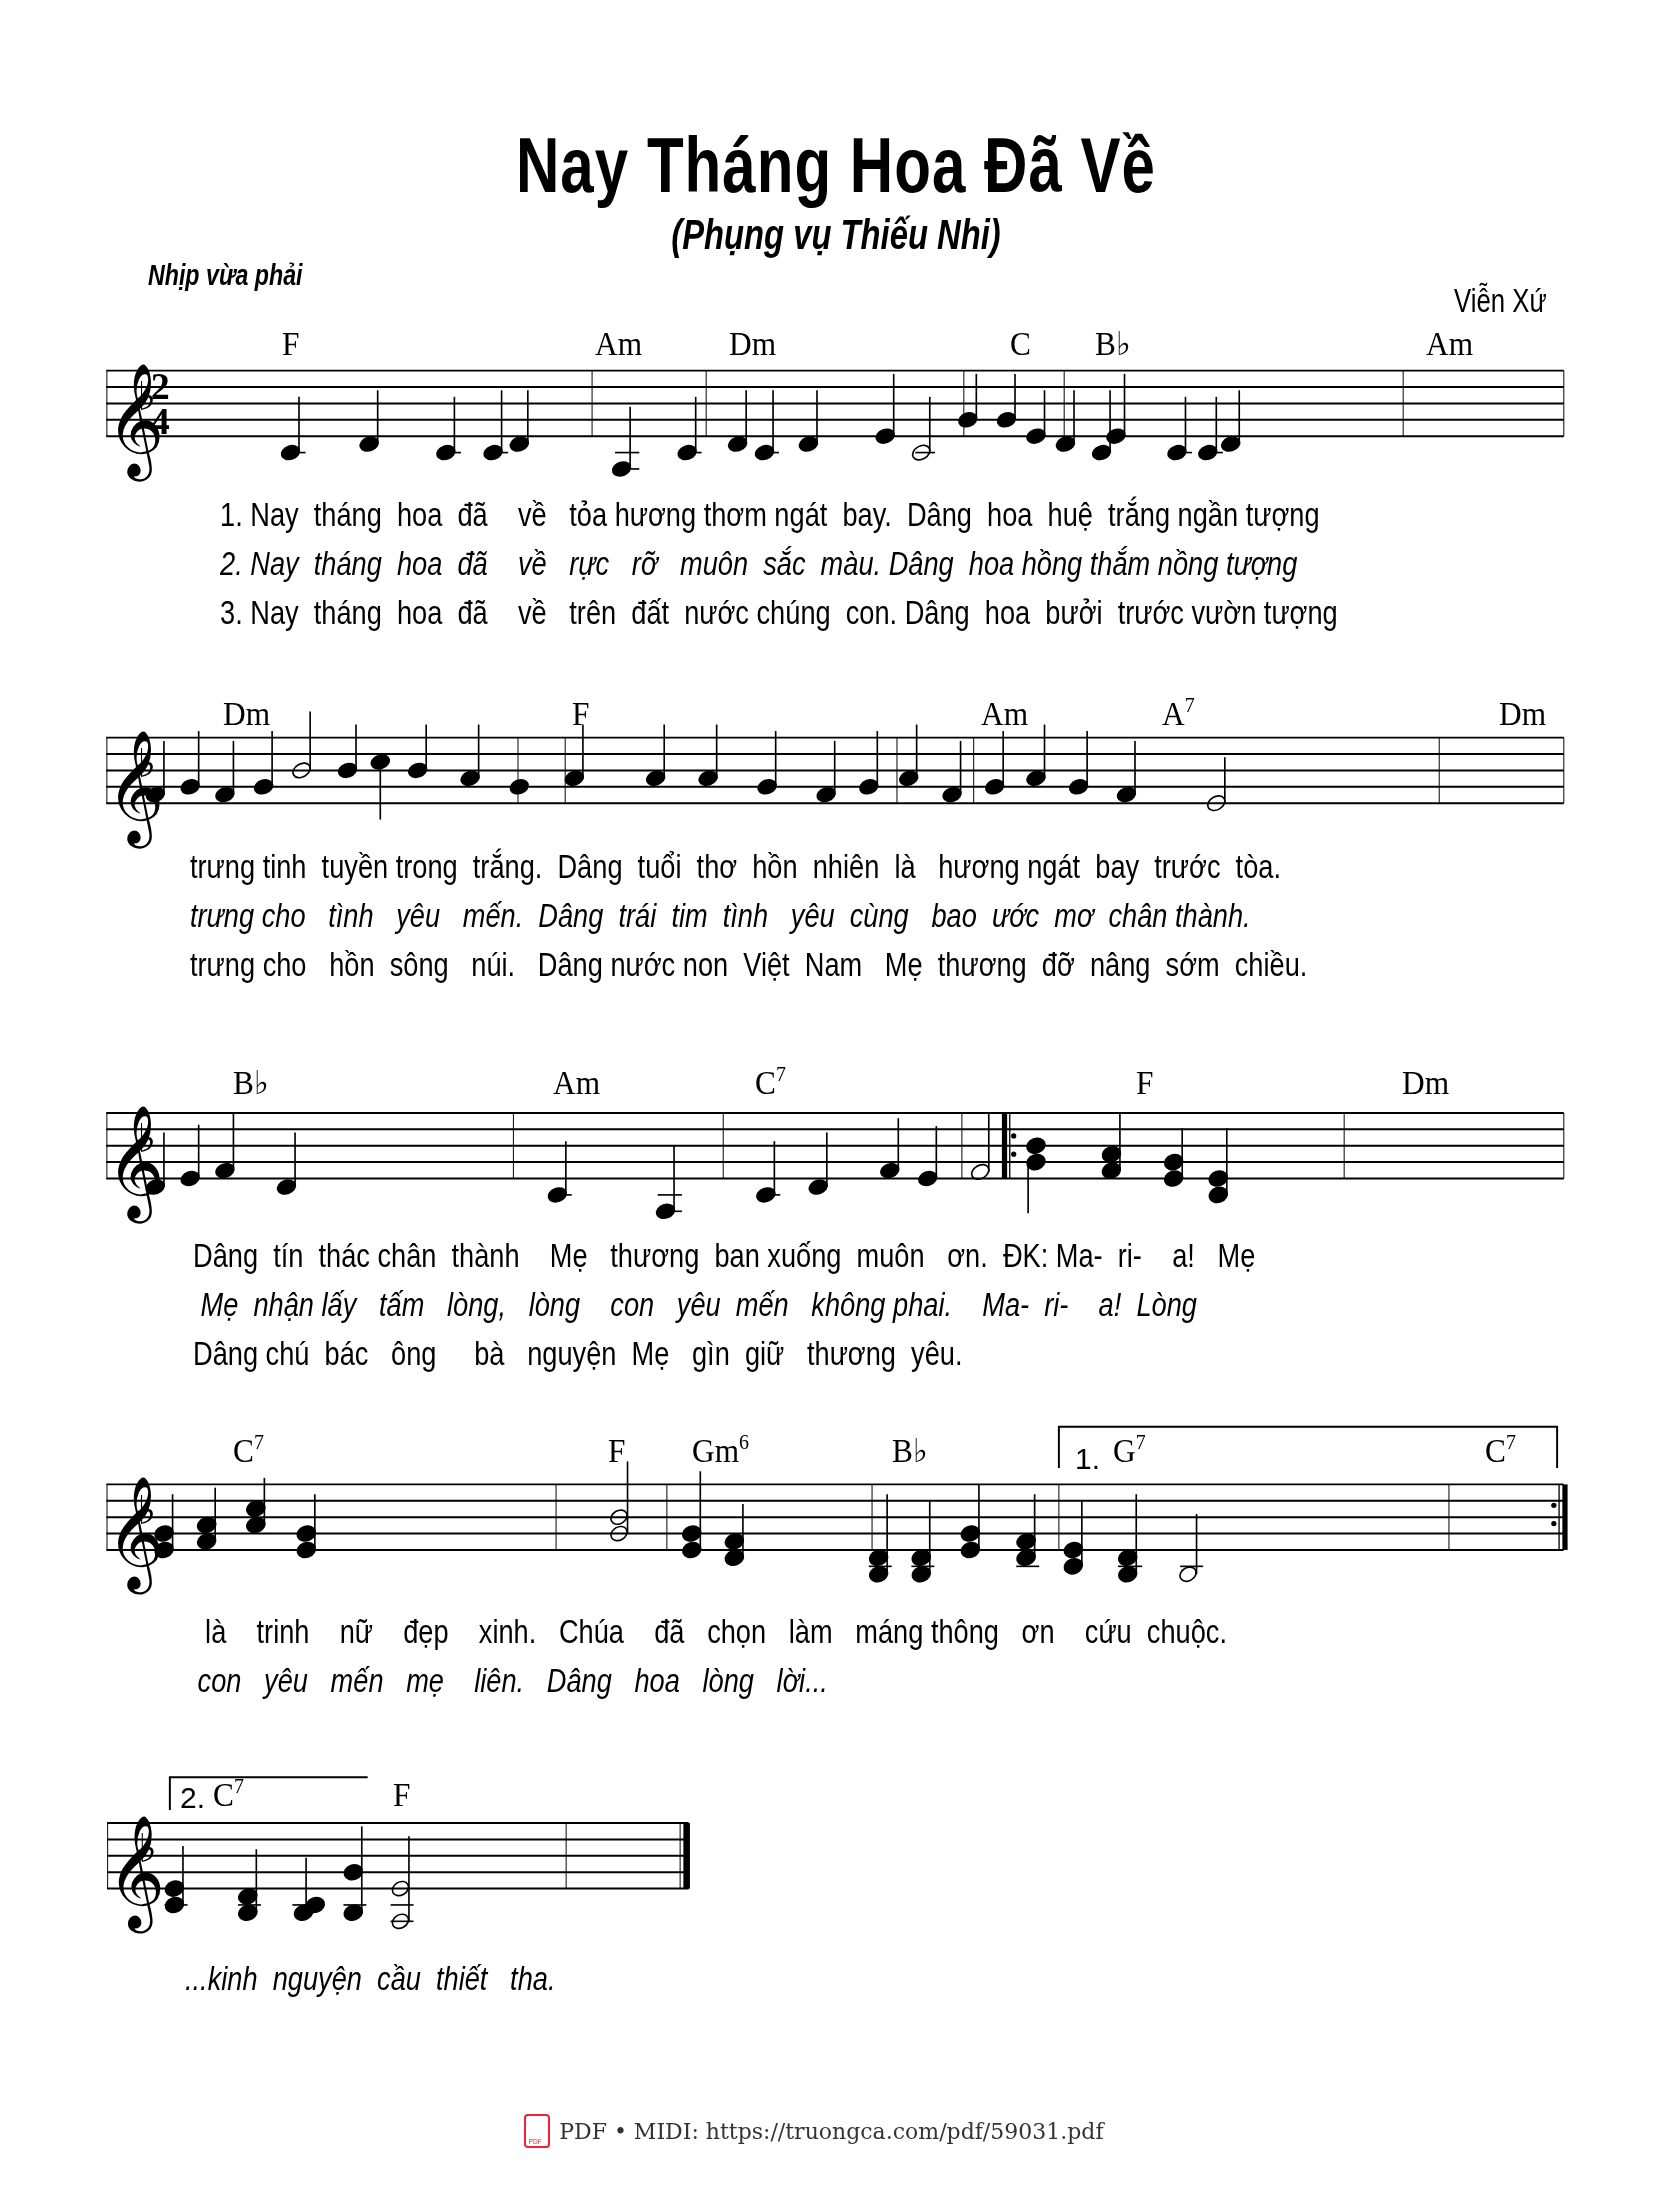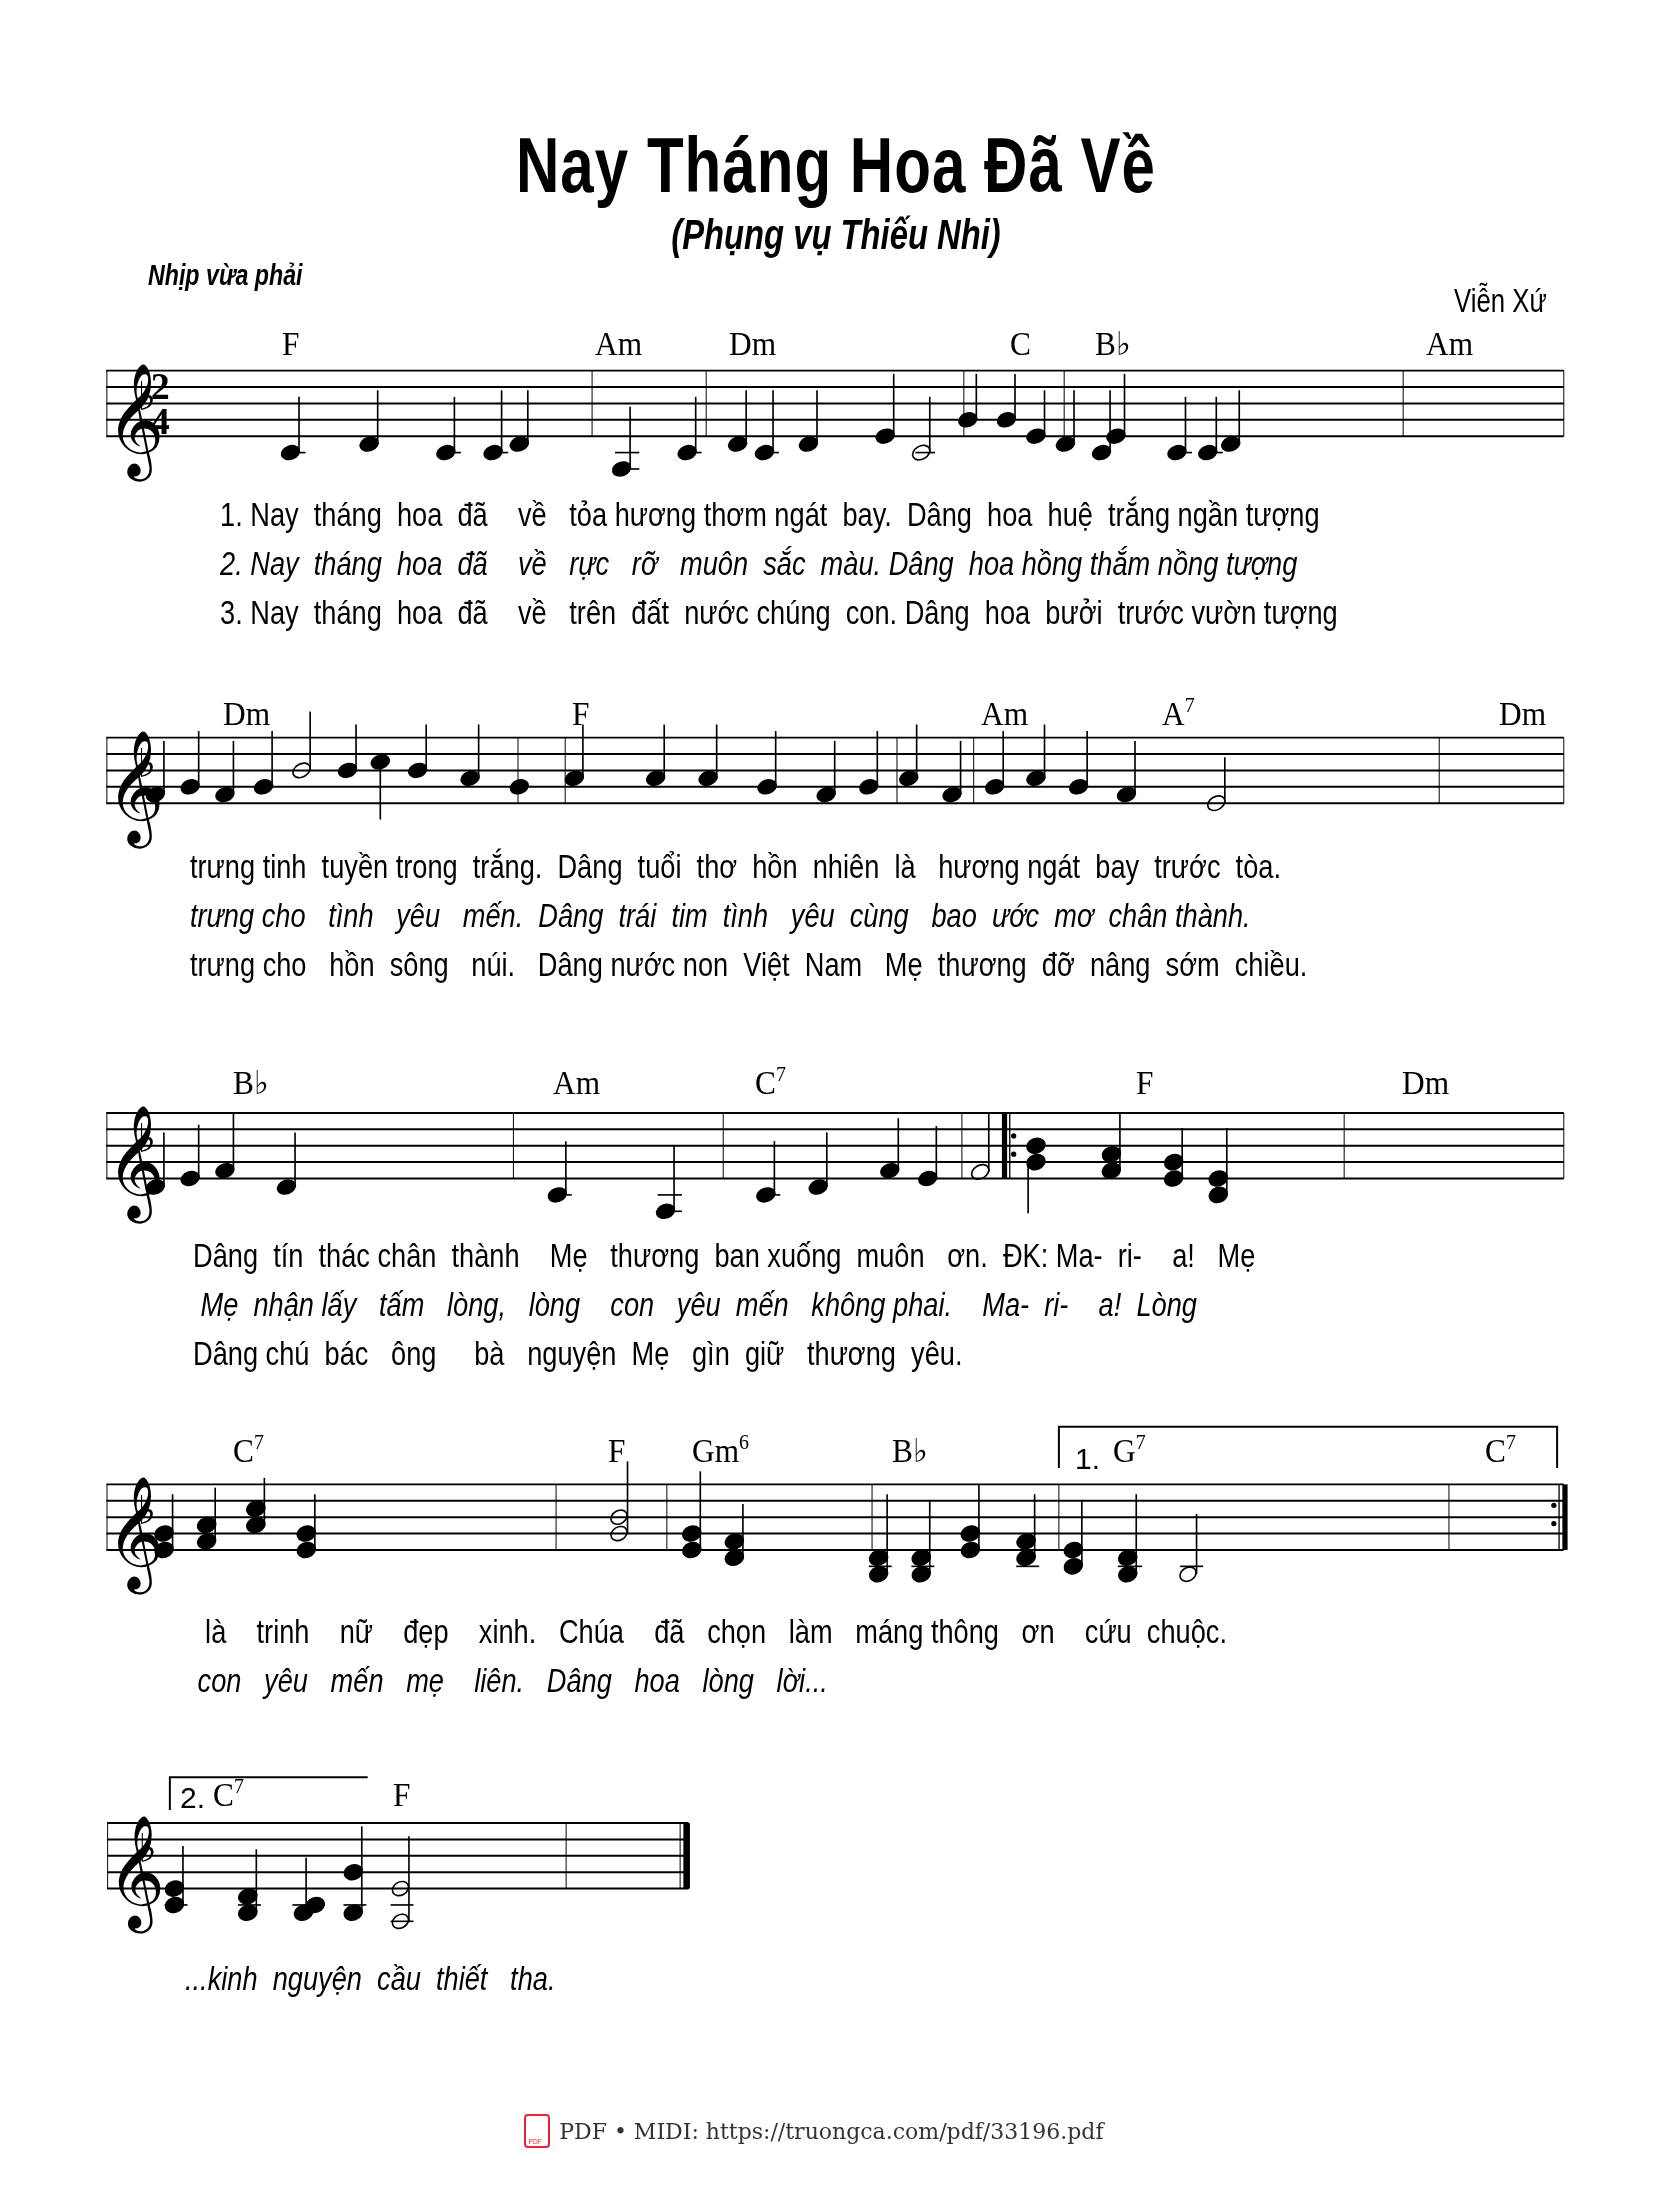--- a/index.html
+++ b/index.html
@@ -401,15 +401,15 @@
   <div class="volta-label" style="left:180px;top:328px;">2.</div>
   <div class="chord" style="left:213px;top:326px;"><span>C</span><sup>7</sup></div>
   <div class="chord" style="left:393px;top:326px;"><span>F</span></div>
   <div class="lyric it" style="left:185px;top:508px;">...kinh  nguyện  cầu  thiết   tha.</div>
 </div>
 
 <div class="footer">
   <div class="pdf-icon">
       <span>PDF</span>
     </div>
-  <span>PDF • MIDI: https://truongca.com/pdf/33196.pdf</span>
+  <span>PDF • MIDI: https://truongca.com/pdf/59031.pdf</span>
 </div>
 
 
 </body></html>

